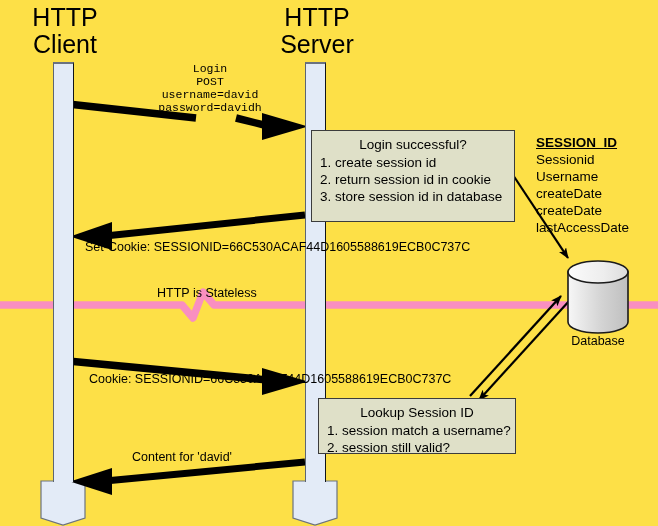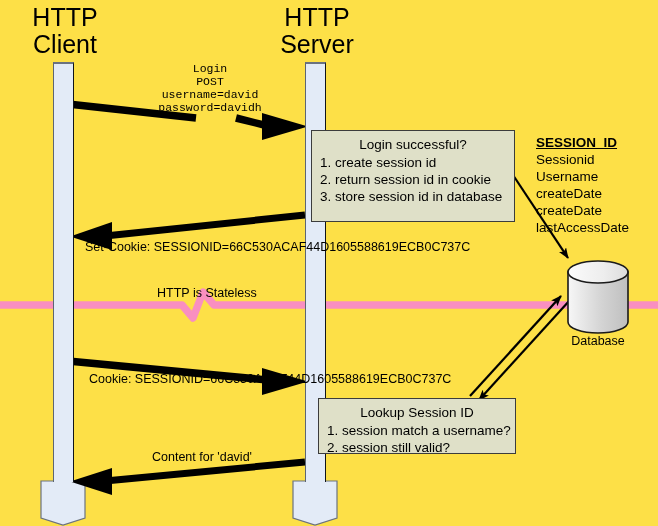--- a/index.html
+++ b/index.html
@@ -193,21 +193,21 @@
 POST
 username=david
 password=davidh</div>
 
   <div class="abs msg-label" style="left:85px; top:240px;">Set-Cookie: SESSIONID=66C530ACAF44D1605588619ECB0C737C</div>
 
   <div class="abs stateless-label" style="left:157px; top:286px;">HTTP is Stateless</div>
 
   <div class="abs msg-label" style="left:89px; top:344px;margin-top:28px;">Cookie: SESSIONID=66C530ACAF44D1605588619ECB0C737C</div>
 
-  <div class="abs msg-label" style="left:152px; top:450px;">Content for 'david'</div>
+  <div class="abs msg-label" style="left:132px; top:450px;">Content for 'david'</div>
 
   <div class="abs proc-box" style="left:311px; top:130px; width:204px; height:92px;">
     <div class="proc-title">Login successful?</div>
     <ul class="proc-list">
       <li><span class="proc-num">1.</span><span>create session id</span></li>
       <li><span class="proc-num">2.</span><span>return session id in cookie</span></li>
       <li><span class="proc-num">3.</span><span>store session id in database</span></li>
     </ul>
   </div>
 

